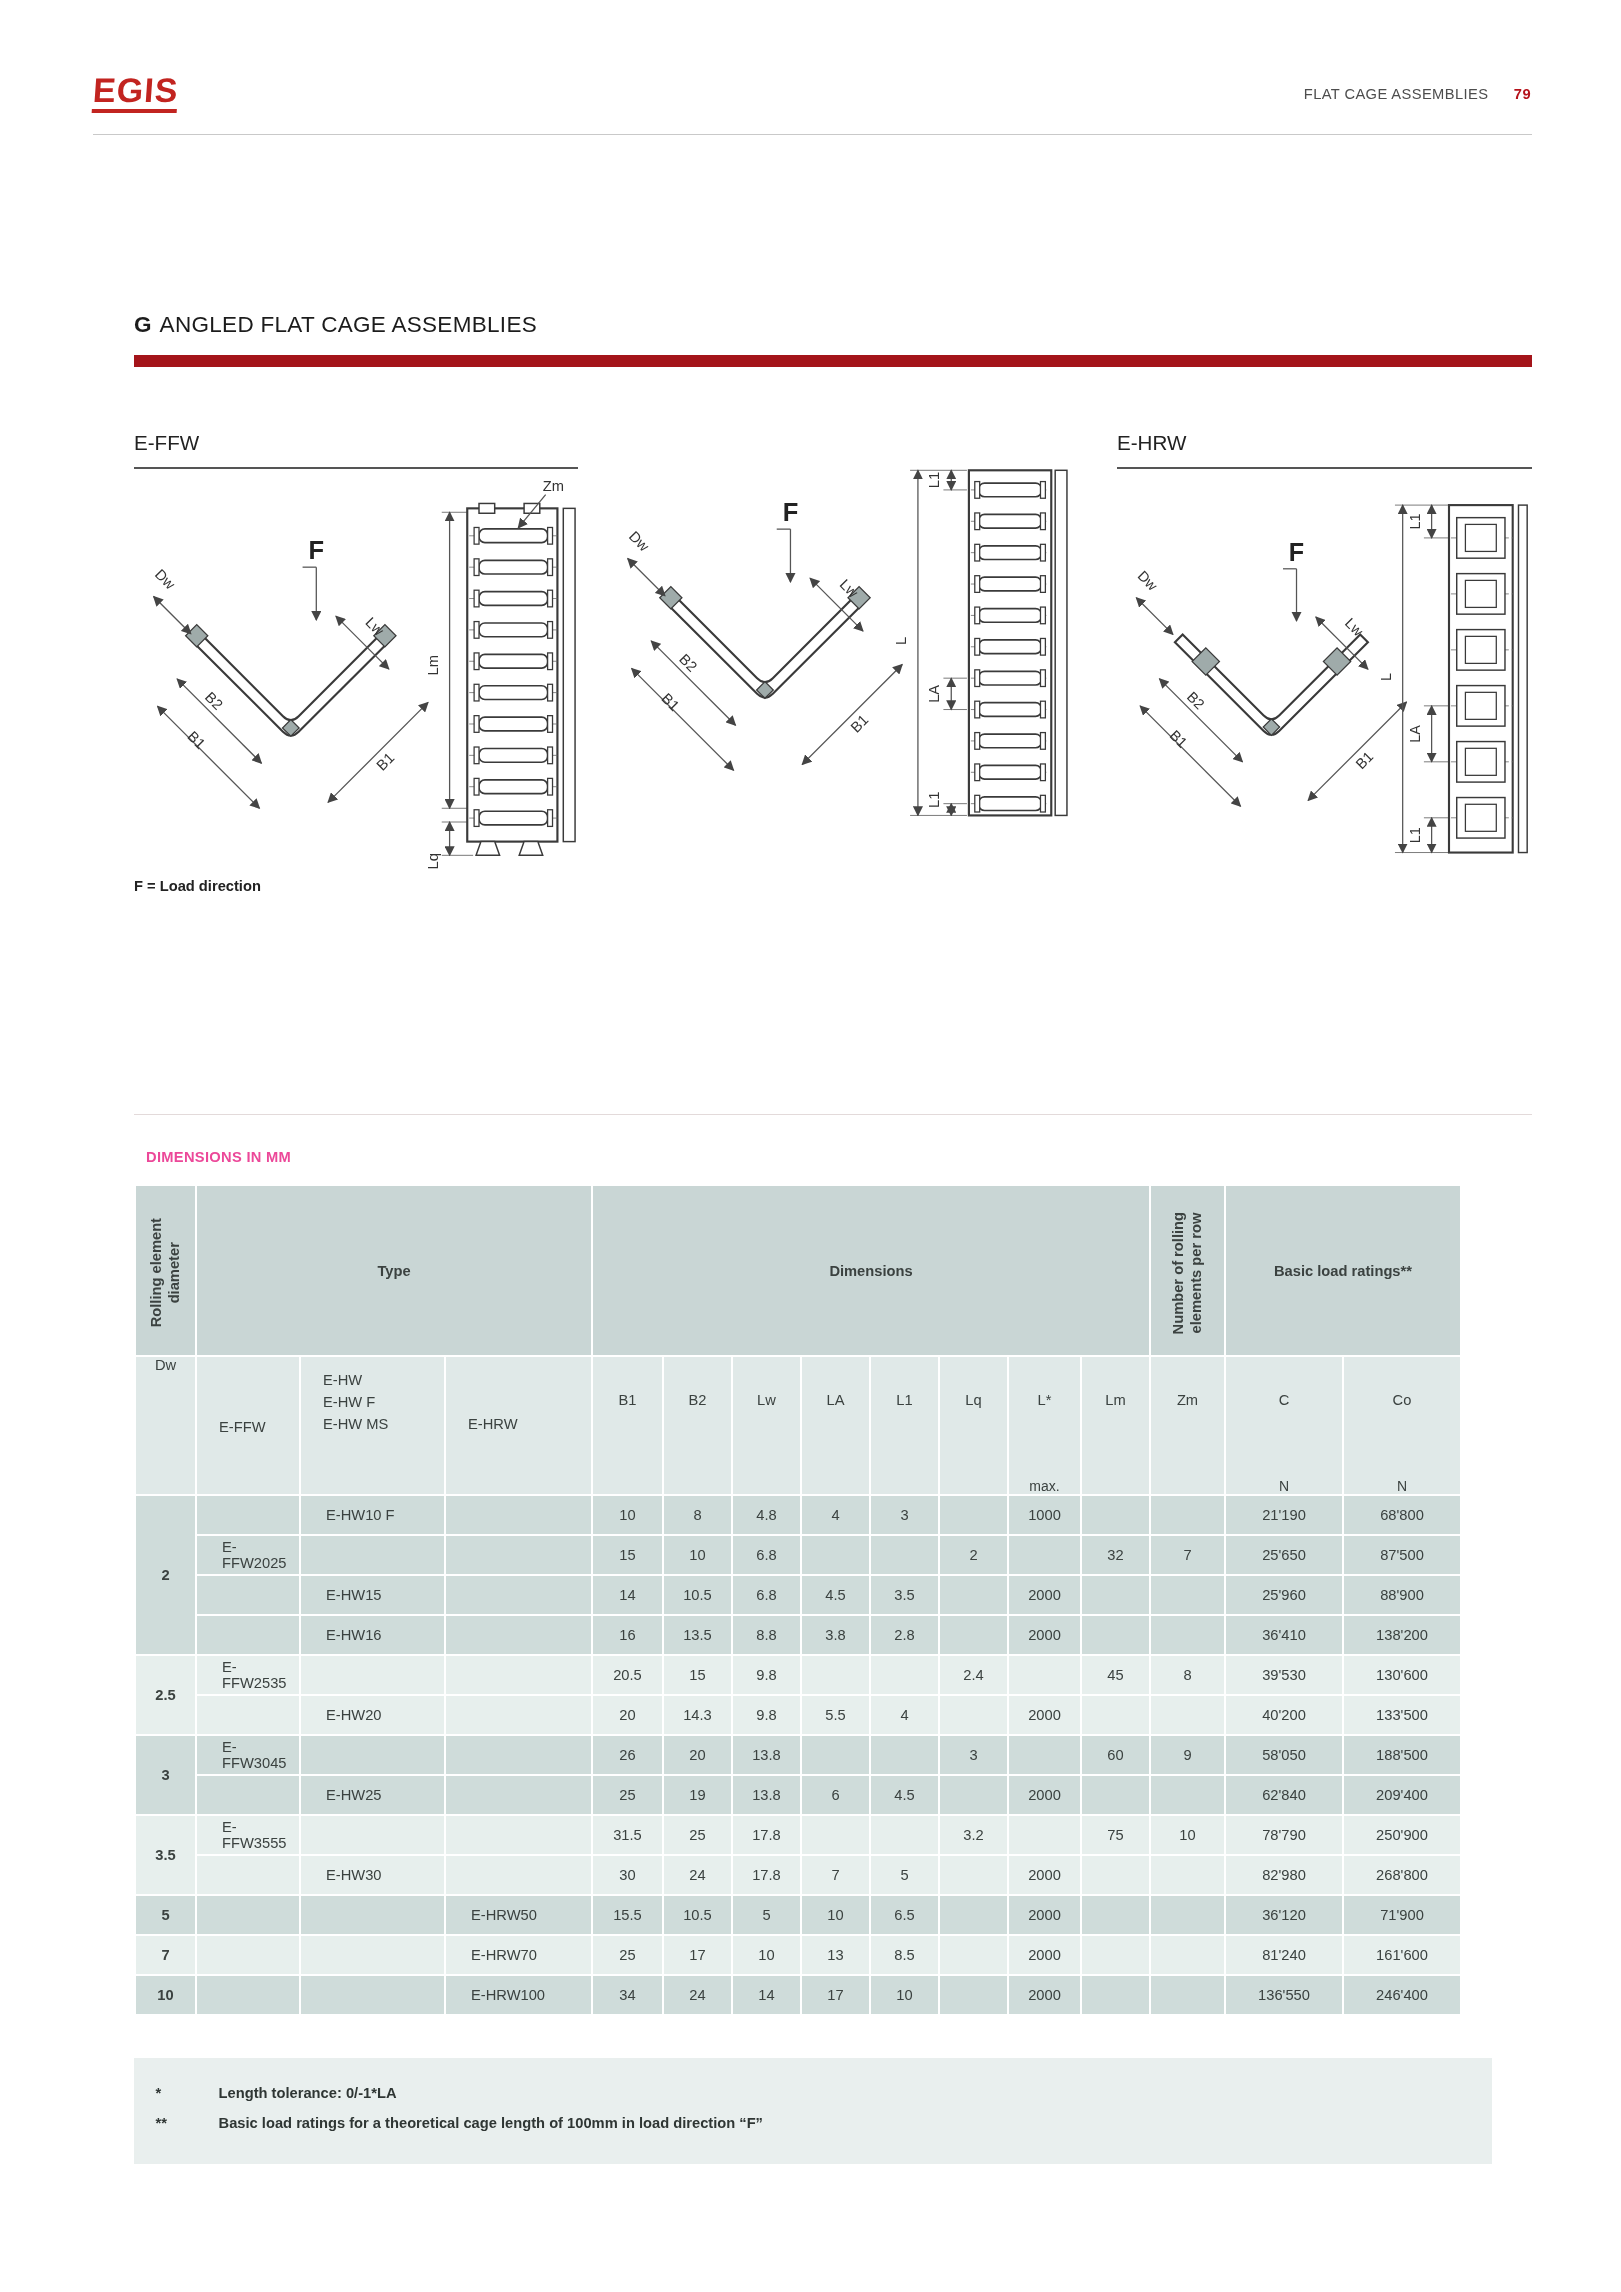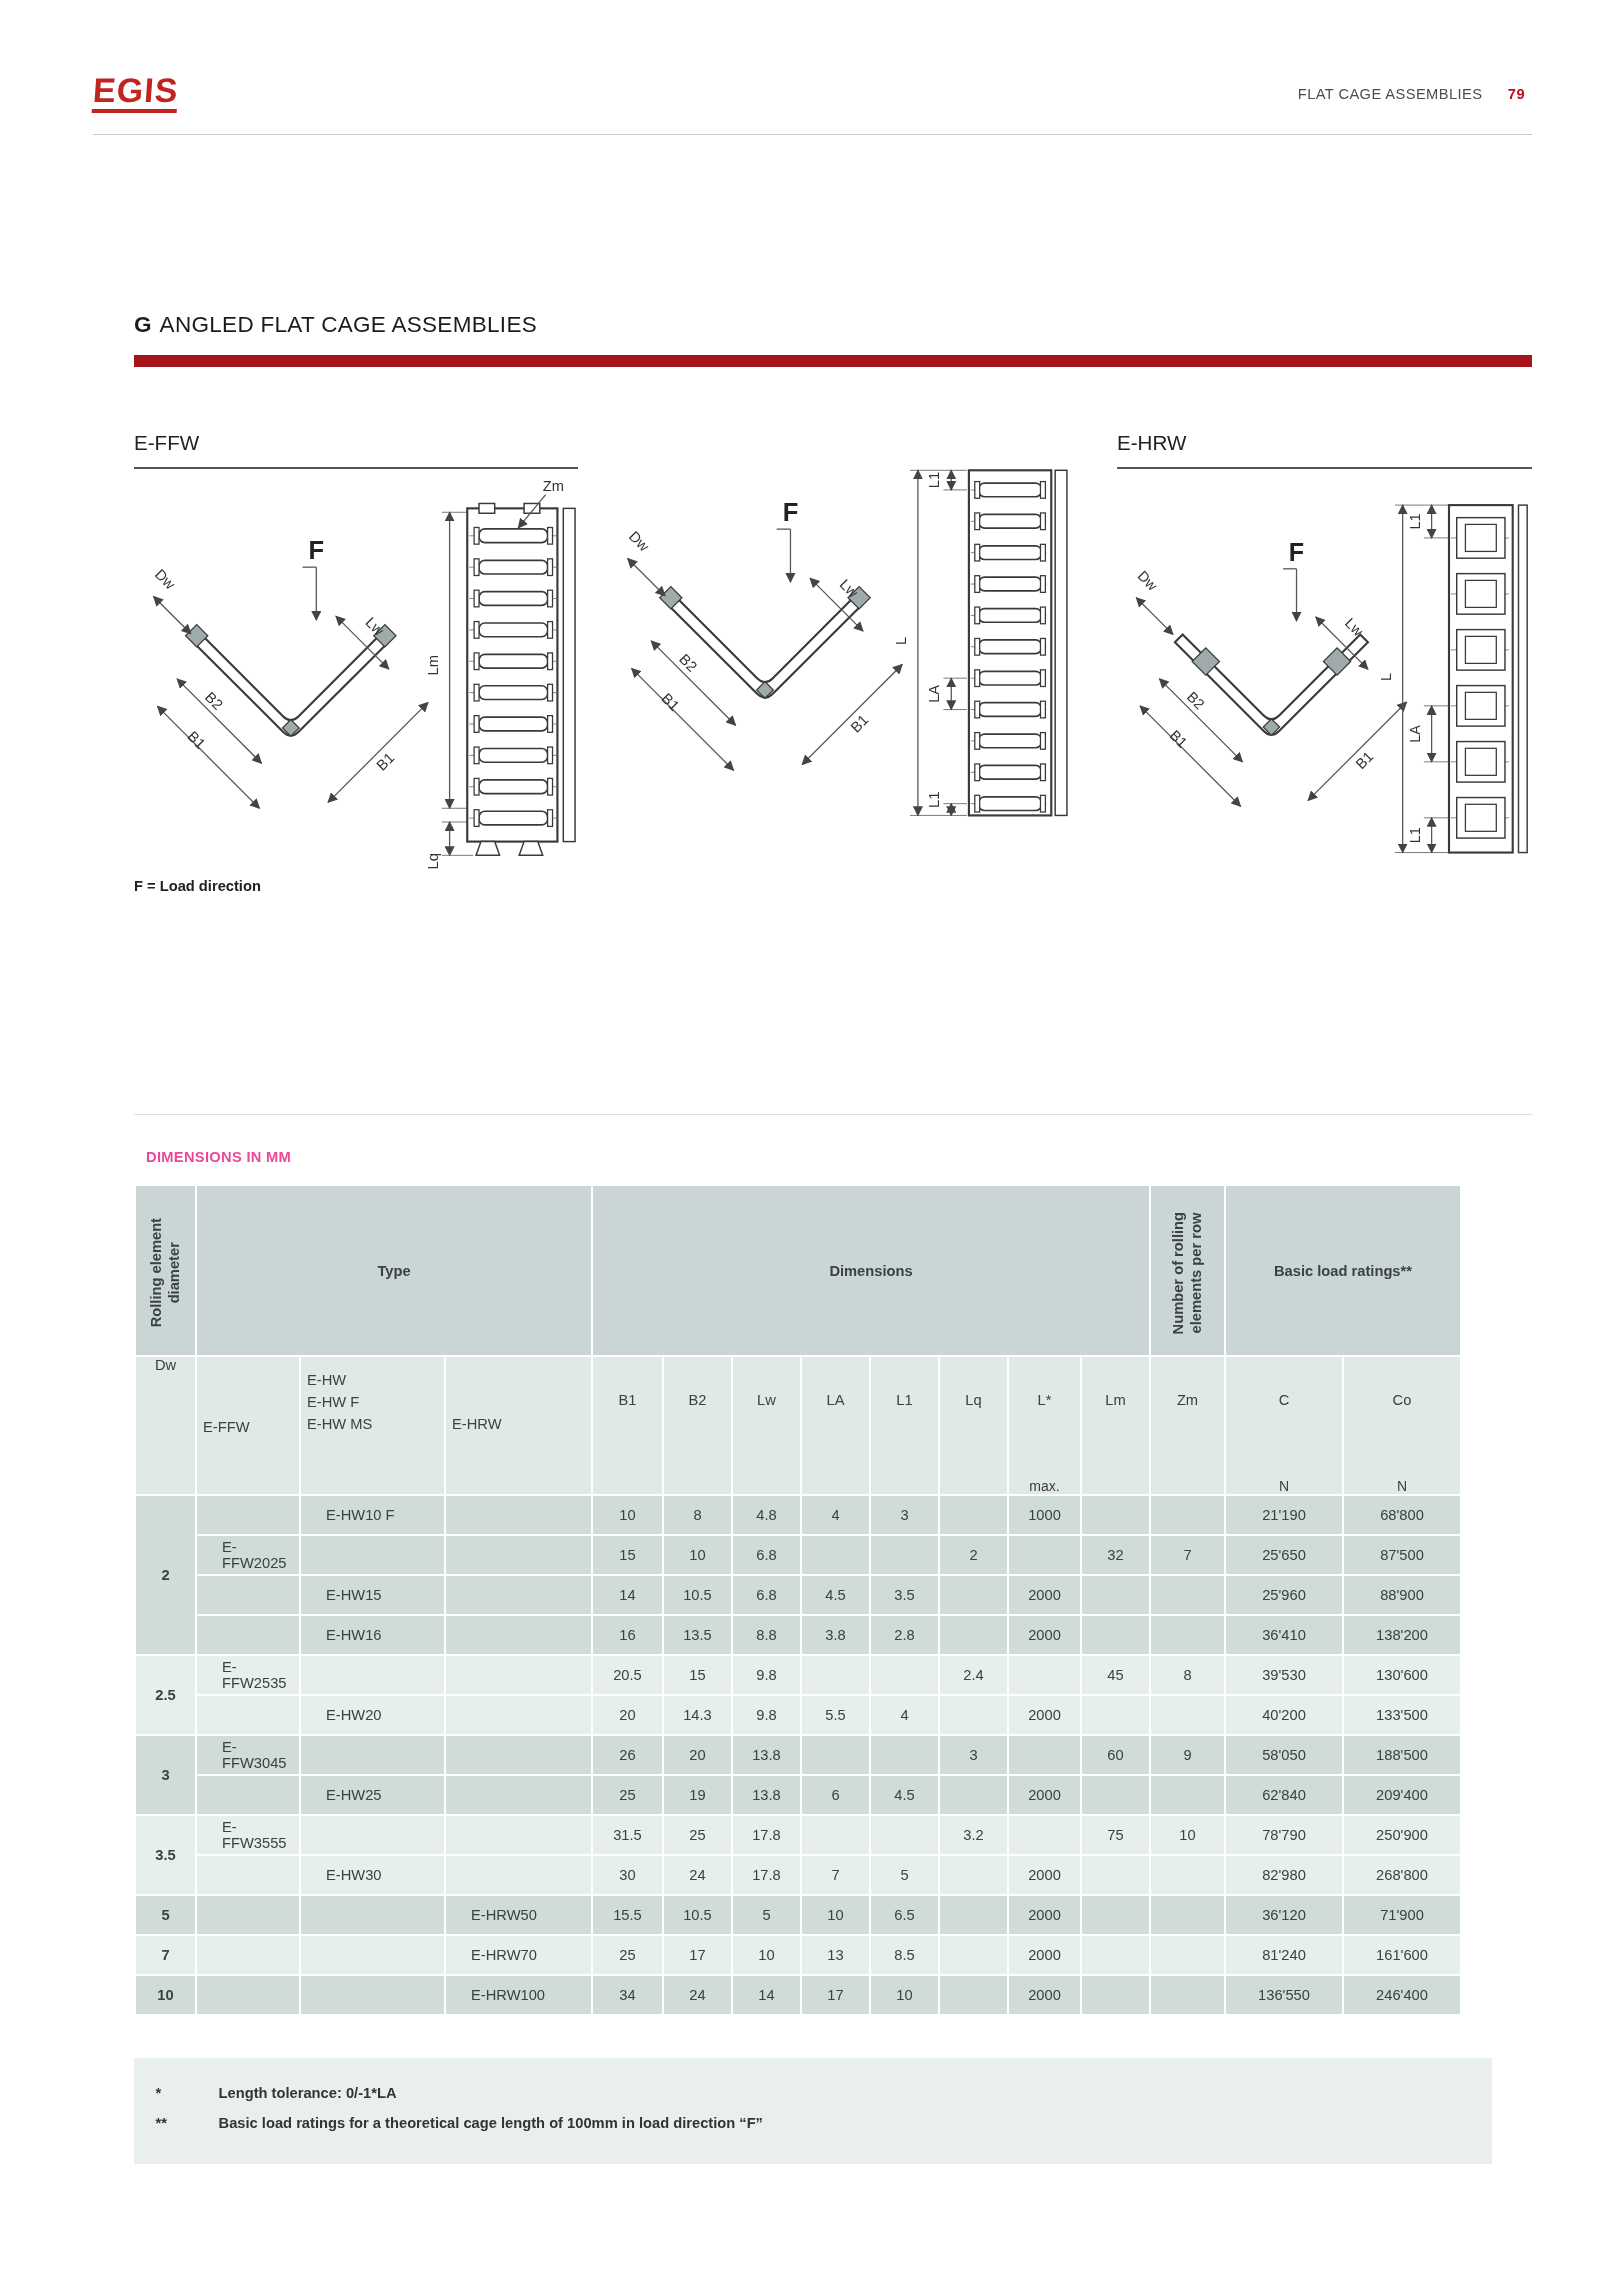--- a/index.html
+++ b/index.html
@@ -2,21 +2,21 @@
 <html><head>
 <meta charset="utf-8">
 <style>
   html,body{margin:0;padding:0;background:#f2f2f2;}
   #page{position:relative;width:1621px;height:2293px;background:#ffffff;
     font-family:"Liberation Sans",sans-serif;color:#333;overflow:hidden;}
   
   #logo{position:absolute;left:93px;top:73px;font-size:34px;font-weight:bold;
     letter-spacing:1px;color:#c22420;border-bottom:4.9px solid #c22420;
     line-height:1;padding-bottom:2px;transform:skewX(-4deg);}
-  #hdr-right{position:absolute;right:96px;top:86px;font-size:14.7px;color:#4d4d4d;
+  #hdr-right{position:absolute;right:90px;top:86px;font-size:14.7px;color:#4d4d4d;
     letter-spacing:0.4px;text-align:center;}
   #hdr-right .pg{color:#b5121b;font-weight:bold;margin-left:25.5px;}
   #hdr-rule{position:absolute;left:93px;top:134px;width:1439px;height:1px;background:#c9c9c9;}
   
   #heading{position:absolute;left:134px;top:312px;font-size:22.5px;color:#1c1c1c;letter-spacing:0.3px;}
   #heading b{margin-right:7.8px;}
   #redbar{position:absolute;left:134px;top:355px;width:1398px;height:11.8px;background:#a4141a;}
   
   .figblock{position:absolute;top:431px;}
   .figtitle{font-size:20.6px;color:#222;padding-bottom:11.8px;border-bottom:2px solid #555;}
@@ -44,21 +44,21 @@
   #tablewrap{position:absolute;left:134px;top:1184px;}
   table{border-collapse:separate;border-spacing:2.9px;table-layout:fixed;}
   td,th{font-size:14.7px;color:#3b4240;text-align:center;vertical-align:middle;padding:0;}
   tr.hr1 th{background:#c9d6d5;font-weight:bold;height:169px;}
   tr.hr2 th{background:#e0e9e8;font-weight:normal;height:137px;vertical-align:top;}
   .vert{writing-mode:vertical-rl;transform:rotate(180deg);white-space:pre-line;
     font-weight:bold;display:inline-block;line-height:1.25;margin-top:7.8px;}
   .colh{display:flex;flex-direction:column;justify-content:space-between;height:102px;
     padding:35px 0 0 0;}
   .colh .sub{font-size:14px;}
-  th.typeh{text-align:left;padding-left:6px;}
+  th.typeh{text-align:left;padding-left:22px;}
   th.typeh .colh{align-items:flex-start;}
   .pre{white-space:pre-line;line-height:1.5;}
   th.dwh{vertical-align:middle;font-weight:bold;}
   tbody td{height:38px;}
   tbody td.type{text-align:left;padding-left:25px;}
   tbody td.dw{font-weight:bold;}
   tr.g-dark td{background:#cfdcda;}
   tr.g-light td{background:#e7efed;}
   
   #footbox{position:absolute;left:134px;top:2058px;width:1358px;height:106px;background:#e9efee;}

